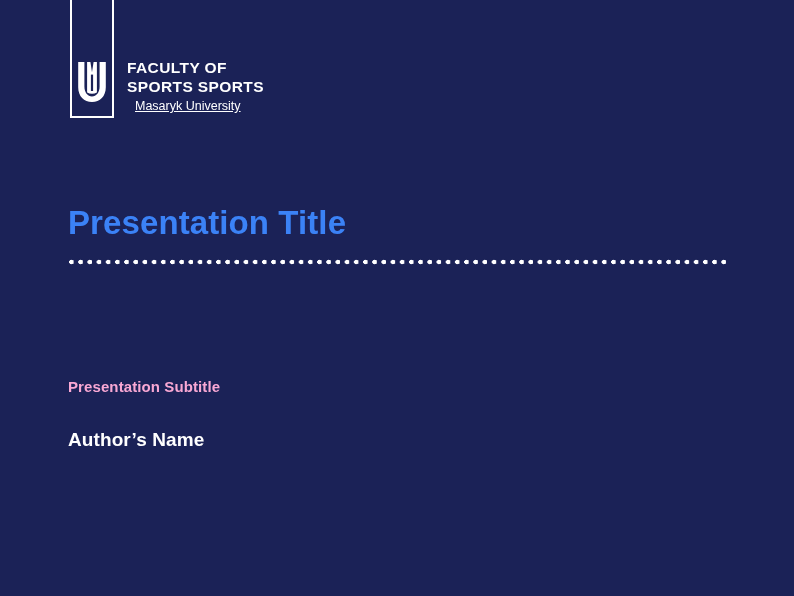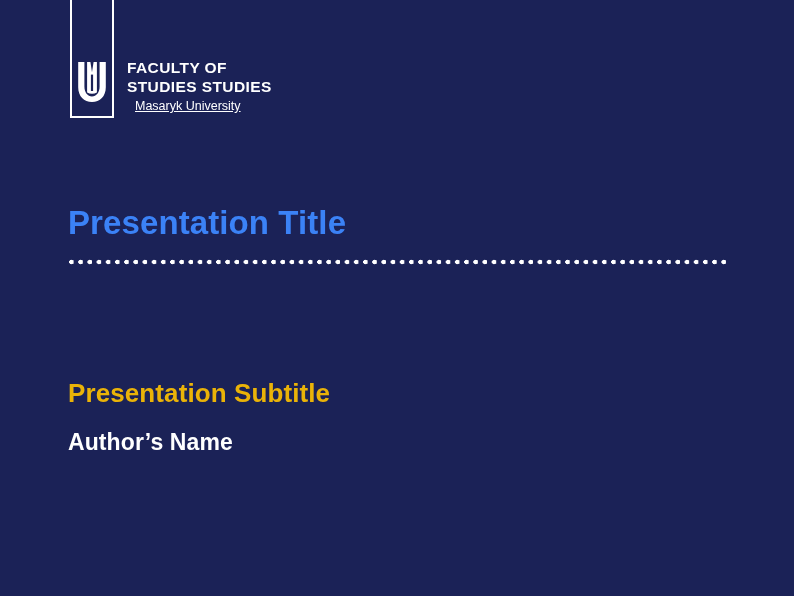--- a/index.html
+++ b/index.html
@@ -97,32 +97,32 @@
     background-image: radial-gradient(circle at 2.5px 3px, #ffffff 2.1px, rgba(255,255,255,0) 2.6px);
     background-size: 9.2px 6px;
     background-repeat: repeat-x;
   }
 
   
   .subtitle {
     position: absolute;
     left: 68px;
     top: 378px;
-    color: #eab308;
-    font-size: 26px;
+    color: #f9a8d4;
+    font-size: 15px;
     font-weight: bold;
     letter-spacing: 0.1px;
     white-space: nowrap;
   }
   .author {
     position: absolute;
     left: 68px;
     top: 429px;
     color: #ffffff;
-    font-size: 23px;
+    font-size: 19px;
     font-weight: bold;
     letter-spacing: 0.1px;
     white-space: nowrap;
   }
 </style>
 </head>
 <body>
 
 <div class="slide">
 
@@ -136,21 +136,21 @@
         <path d="M1.2 0 H7.4 V24.5 C7.4 30.6 10.6 34.4 15 34.4 C19.4 34.4 22.6 30.6 22.6 24.5 V0 H28.8 V25.2 C28.8 34.2 23.0 40 15 40 C7.0 40 1.2 34.2 1.2 25.2 Z" fill="#ffffff"></path>
 
         <path d="M10.1 0 H13.4 L15 10.2 L16.6 0 H19.9 V30.6 C18.5 31.4 16.8 31.8 15 31.8 C13.2 31.8 11.5 31.4 10.1 30.6 Z" fill="#ffffff"></path>
 
         <path d="M13.9 12.6 H16.1 V29.0 H13.9 Z" fill="#1b2257"></path>
       </svg>
     </div>
 
     <div class="logo-words">
       <div class="logo-line1">FACULTY OF</div>
-      <div class="logo-line2">STUDIES STUDIES</div>
+      <div class="logo-line2">SPORTS SPORTS</div>
       <div class="logo-line3">Masaryk University</div>
     </div>
 
   </div>
 
   <div class="title">Presentation Title</div>
 
   <div class="dotted-rule"></div>
 
   <div class="subtitle">Presentation Subtitle</div>

